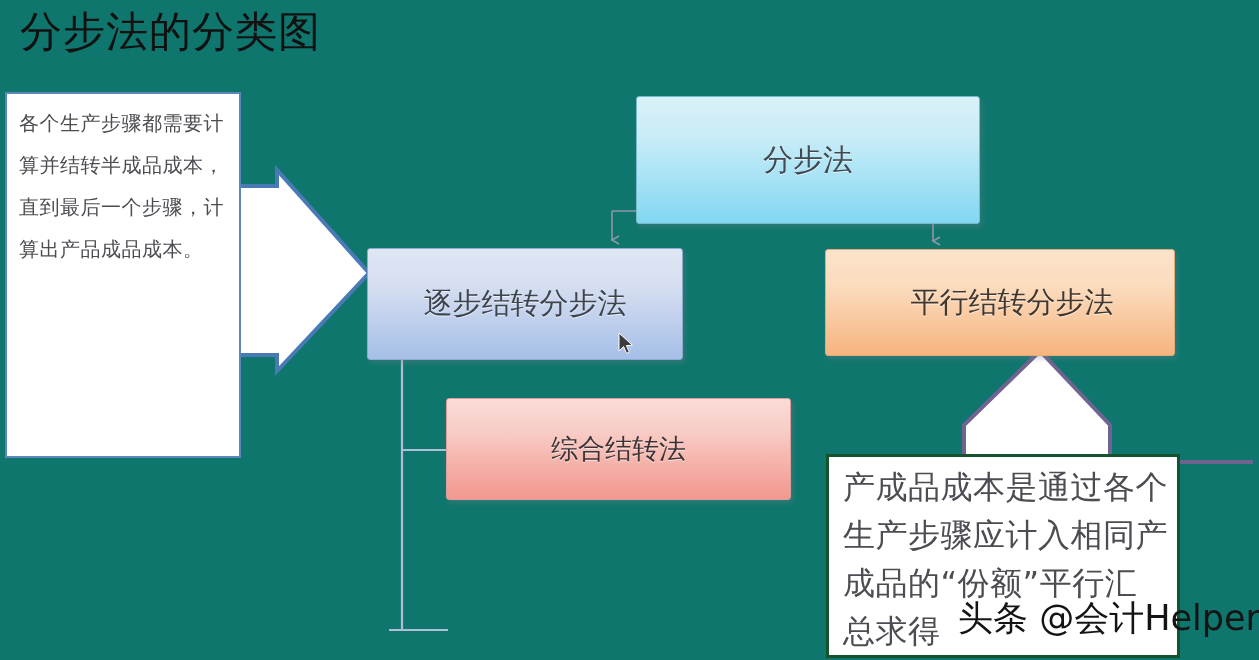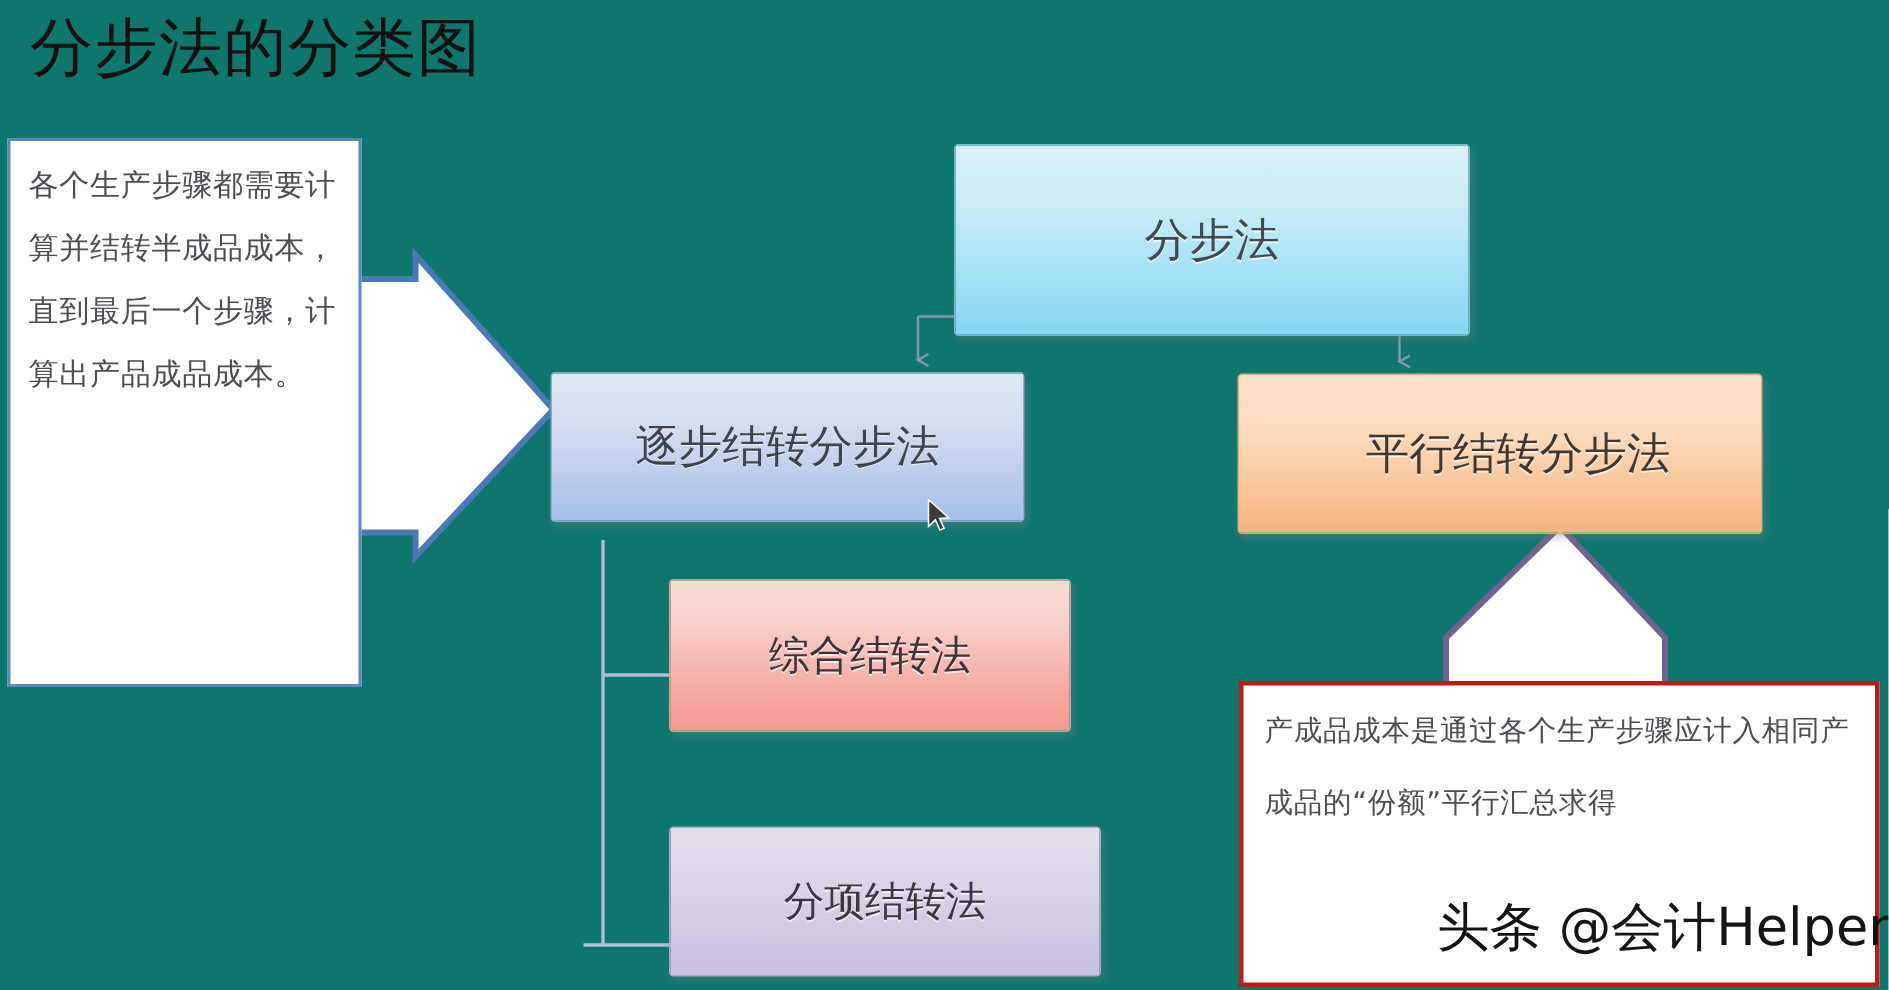--- a/index.html
+++ b/index.html
@@ -58,21 +58,21 @@
     box-shadow: 2px 3px 5px rgba(120,130,140,0.33);
     margin-top: 32px;
   }
   #node-top .node-label { font-size: 30px; color: #3f4a52; }
 
   
   #node-stepwise {
     left: 367px;
     top: 248px;
     width: 316px;
-    height: 100px;
+    height: 112px;
     border: 1px solid #8fa9cc;
     background: linear-gradient(to bottom, #dfe6f4 0%, #d5def0 34%, #b9cbeb 74%, #a5bfe8 100%);
     box-shadow: 2px 3px 5px rgba(120,130,140,0.33);
   }
   #node-stepwise .node-label { font-size: 29px; color: #3c444e; }
 
   
   #node-parallel {
     left: 825px;
     top: 249px;
@@ -81,22 +81,22 @@
     border: 1px solid #e0ab75;
     background: linear-gradient(to bottom, #fbe3cb 0%, #fbdcbe 34%, #f8c396 76%, #f6b47f 100%);
     box-shadow: 2px 3px 5px rgba(120,130,140,0.33);
     padding-left: 24px;
   }
   #node-parallel .node-label { font-size: 29px; color: #42372e; }
 
   
   #node-comprehensive {
     left: 446px;
-    top: 386px;
-    width: 268px;
+    top: 398px;
+    width: 345px;
     height: 102px;
     border: 1px solid #dd9d9b;
     background: linear-gradient(to bottom, #fadcd7 0%, #f8cdc7 32%, #f4a9a0 76%, #f2998f 100%);
     box-shadow: 2px 3px 5px rgba(120,130,140,0.33);
   }
   #node-comprehensive .node-label { font-size: 27px; color: #3e3334; }
 
   
   #node-itemized {
     left: 446px;
@@ -123,25 +123,25 @@
     height: 366px;
     border: 2px solid #5b87bf;
     padding: 8px 10px 4px 12px;
     font-size: 20px;
     line-height: 42px;
     letter-spacing: 0.5px;
   }
   #callout-right {
     left: 826px;
     top: 454px;
-    width: 427px;
+    width: 354px;
     height: 204px;
-    border: 3px solid #b91c1c;
+    border: 3px solid #14532d;
     padding: 6px 8px 0 14px;
-    font-size: 19px;
+    font-size: 32px;
     line-height: 48px;
     letter-spacing: 0.5px;
   }
 
   
   #connectors {
     position: absolute;
     left: 0;
     top: 0;
     width: 1259px;
@@ -216,23 +216,20 @@
   </div>
 
   <div class="node" id="node-parallel">
     <span class="node-label">平行结转分步法</span>
   </div>
 
   <div class="node" id="node-comprehensive">
     <span class="node-label">综合结转法</span>
   </div>
 
-  <div class="node" id="node-itemized">
-    <span class="node-label">分项结转法</span>
-  </div>
 
   <div class="callout" id="callout-right">产成品成本是通过各个生产步骤应计入相同产成品的“份额”平行汇总求得</div>
 
   <div id="watermark">头条 @会计Helper</div>
 
   <svg id="cursor" viewBox="0 0 18 26" width="18" height="26">
     <path d="M1,1 L1,19 L5.6,14.6 L8.6,21.4 L11.4,20.2 L8.4,13.6 L14.4,13.2 Z" fill="#3b3b3b" stroke="#ffffff" stroke-width="1"></path>
   </svg>
 
 </div>

